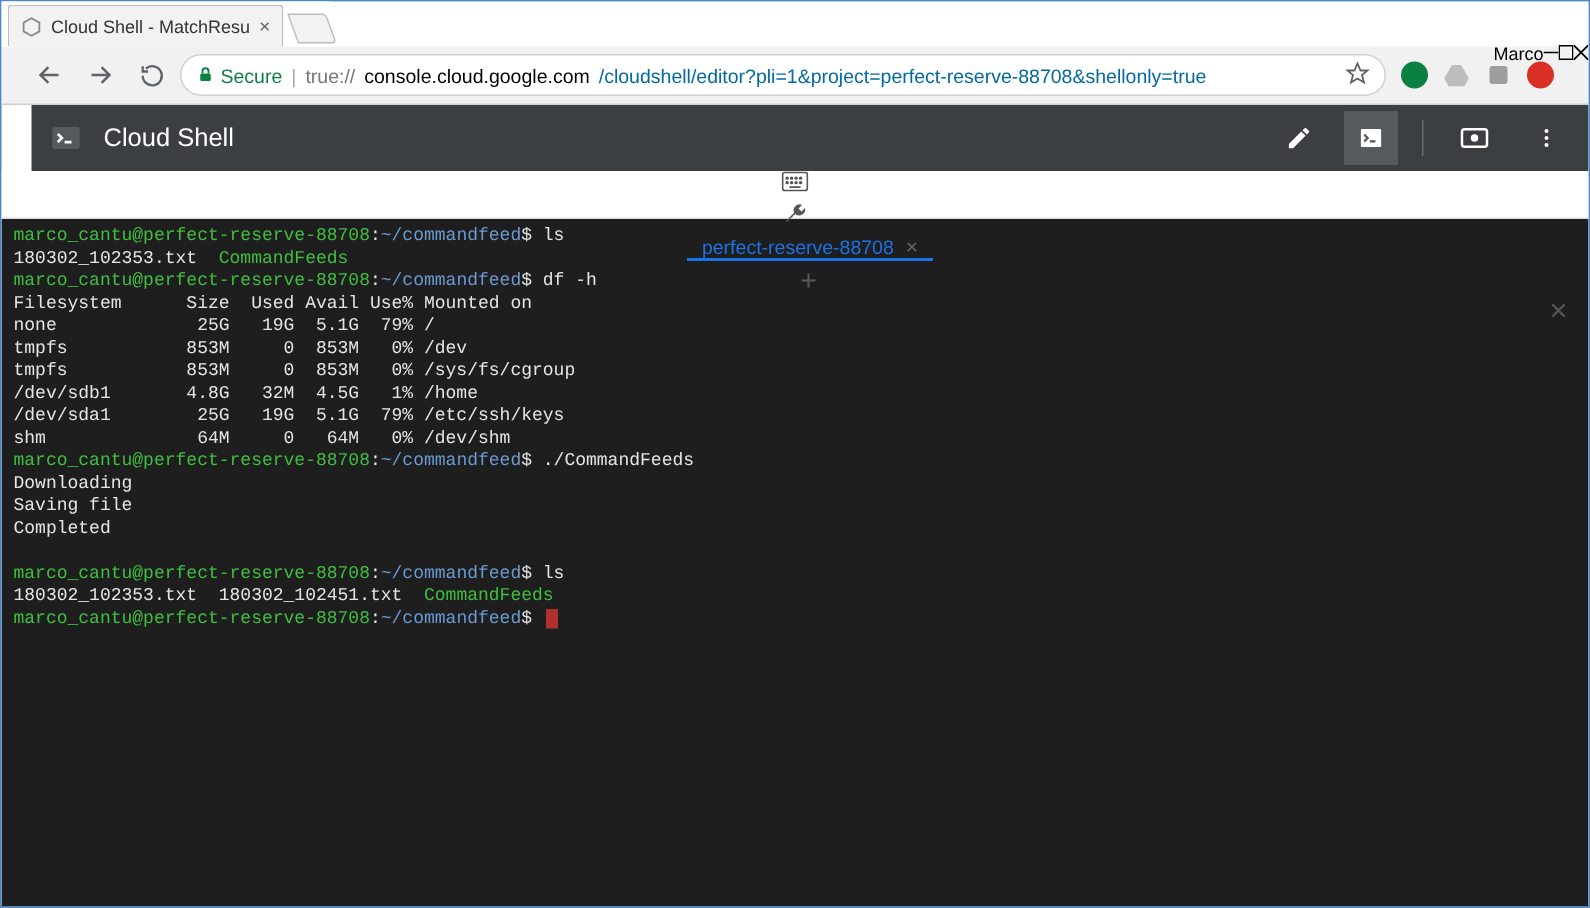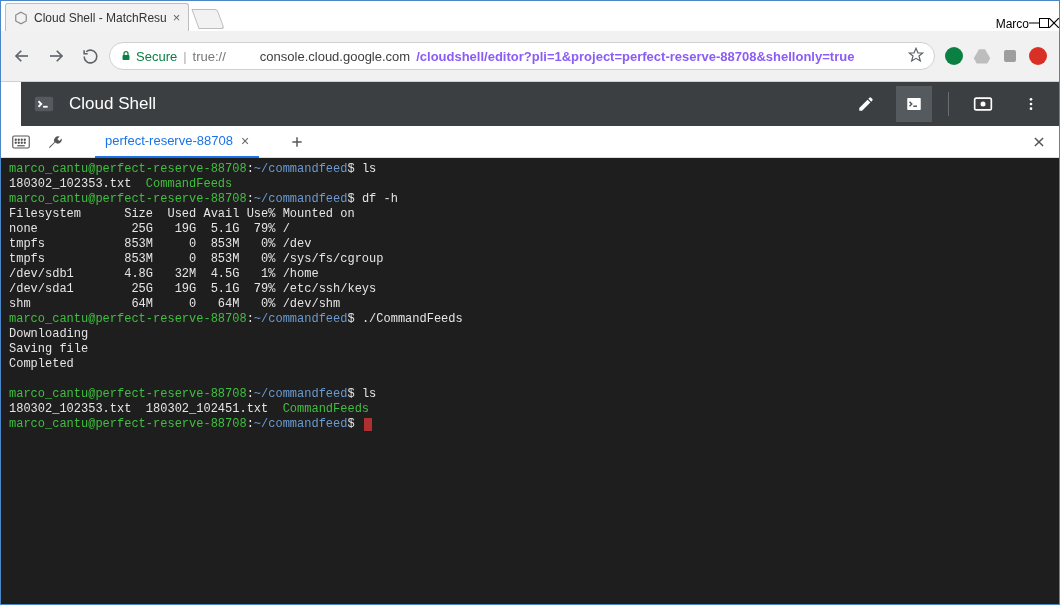--- a/index.html
+++ b/index.html
@@ -45,35 +45,35 @@
     border:1px solid #bdbdbd;
     border-top-right-radius:3px;
     border-bottom-right-radius:3px;
     margin-left:6px; margin-bottom:2px;
     position:relative;
     transform: skewX(20deg);
   }
 
   .chrome-row1 {
     display:flex;
-    align-items:flex-end;
+    align-items:center;
     height:30px;
     background:#fff;
   }
   .chrome-row1 .left { display:flex; align-items:flex-end; flex:0 0 auto;}
   .chrome-row1 .right { margin-left:auto; display:flex;margin-top:40px;}
 
   
   .addr-row {
-    height: 51px;
+    height: 39px;
     background:#f1f1f1;
     border-bottom:1px solid #d0d0d0;
     display:flex;
     align-items:center;
-    padding: 0 6px;
+    padding: 0 17px;
     gap:4px;
   }
   .nav-btn {
     width:30px;height:28px;
     display:flex;align-items:center;justify-content:center;
     color:#5f6368;
     border-radius:14px;
   }
   .omnibox {
     flex:1;
@@ -84,22 +84,22 @@
     display:flex;
     align-items:center;
     padding:0 10px;
     gap:6px;
     font-size:13px;
     overflow:hidden;
     white-space:nowrap;
   }
   .omnibox .secure { color:#0b8043; display:flex; align-items:center; gap:4px; font-size:13px;}
   .omnibox .sep { color:#aaa; }
-  .omnibox .url-host { color:#404040;margin-left:28px;}
-  .omnibox .url-rest { color:#8b5cf6;font-weight:bold;}
+  .omnibox .url-host { color:#000000;}
+  .omnibox .url-rest { color:#0369a1;}
   .omnibox .star { margin-left:auto; color:#5f6368;}
   .ext-icons { display:flex; align-items:center; gap:10px; padding:0 6px;}
   .ext-icon { width:18px;height:18px; border-radius:50%; display:flex;align-items:center;justify-content:center;}
   .ext-green{ background:#0b8043;}
   .ext-grey{ color:#9e9e9e;}
   .ext-red{ background:#d93025;}
   
   
   .app-header {
     height:44px;
@@ -121,20 +121,21 @@
 
   
   .shell-toolbar{
     height:32px;
     background:#fff;
     border-bottom:1px solid #ddd;
     display:flex;
     align-items:center;
     padding:0 6px;
     gap:6px;
+    flex-direction:column;
   }
   .tb-btn{ width:28px;height:28px;display:flex;align-items:center;justify-content:center;color:#555;}
   .shell-tab{
     height:32px;
     display:flex;align-items:center;
     gap:8px;
     padding:0 10px;
     color:#1a73e8;
     border-bottom:2px solid #1a73e8;
     font-size:13px;

